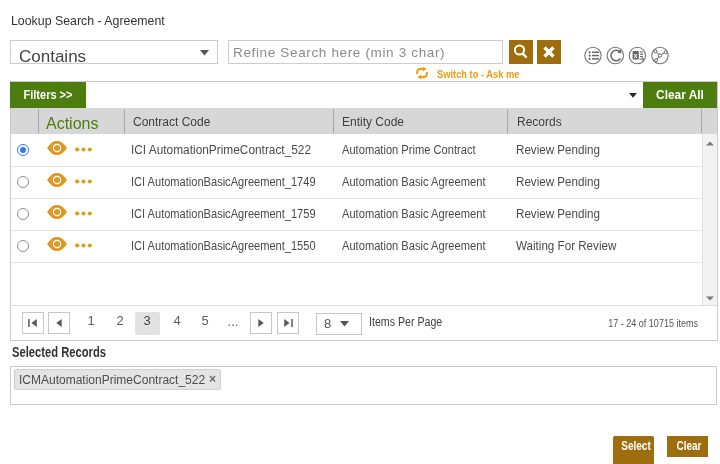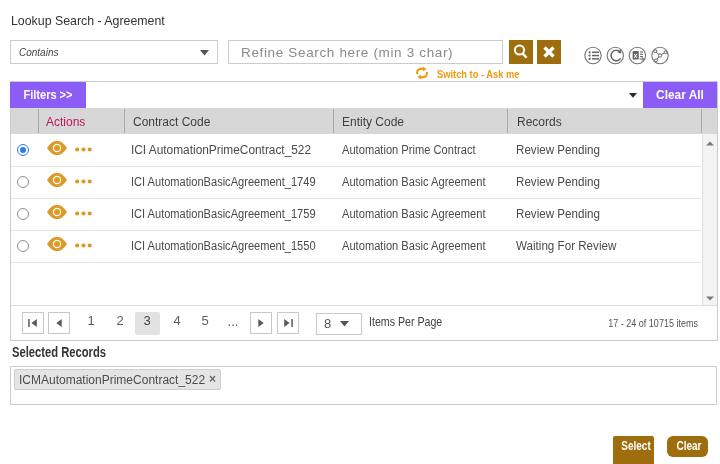--- a/index.html
+++ b/index.html
@@ -1,35 +1,35 @@
 <!DOCTYPE html>
 <html><head>
 <meta charset="utf-8">
 <style>
   * { margin:0; padding:0; box-sizing:border-box; }
   html,body { width:720px; height:464px; background:#fff; font-family:"Liberation Sans", sans-serif; overflow:hidden; position:relative; }
   .abs { position:absolute; }
   .gold { background:#9d6d0e; }
-  .green { background:#8b5cf6; }
+  .green { background:#4d7c0f; }
   .btxt { color:#fff; font-weight:bold; font-size:12.5px; text-align:center; }
 </style>
 </head>
 <body>
 
   <div class="abs" style="left:11px; top:13px; font-size:13px; color:#333; transform:scaleX(0.95); transform-origin:left;">Lookup Search - Agreement</div>
 
   <div class="abs" style="left:10px; top:40px; width:208px; height:24px; border:1px solid #ccc; background:#fff;">
-    <div class="abs" style="left:8px; top:6px; font-size:10px; color:#444;font-style:italic;">Contains</div>
+    <div class="abs" style="left:8px; top:6px; font-size:17px; color:#444;">Contains</div>
     <svg class="abs" style="right:8px; top:9px;" width="9" height="6">
       <path d="M0,0 L9,0 L4.5,5.5 Z" fill="#555"></path>
     </svg>
   </div>
 
   <div class="abs" style="left:228px; top:40px; width:275px; height:24px; border:1px solid #ccc; background:#fff;">
-    <div class="abs" style="left:4px; top:4px; font-size:13.5px; letter-spacing:0.65px; color:#8a8a8a;margin-left:8px;">Refine Search here (min 3 char)</div>
+    <div class="abs" style="left:4px; top:4px; font-size:13.5px; letter-spacing:0.65px; color:#8a8a8a;">Refine Search here (min 3 char)</div>
   </div>
 
   <div class="abs gold" style="left:509px; top:40px; width:24px; height:24px;">
     <svg width="24" height="24" viewBox="0 0 24 24">
       <circle cx="10.5" cy="10" r="4.6" fill="none" stroke="#fff" stroke-width="2"></circle>
       <line x1="13.8" y1="13.6" x2="17.6" y2="17.8" stroke="#fff" stroke-width="2.4"></line>
     </svg>
   </div>
 
   <div class="abs gold" style="left:537px; top:40px; width:24px; height:24px;">
@@ -104,21 +104,21 @@
   <div class="abs green btxt" style="left:643px; top:82px; width:74px; height:26px; line-height:26px;">
     <span style="display:block; transform:scaleX(0.95);">Clear All</span>
   </div>
 
   <div class="abs" style="left:11px; top:108px; width:706px; height:26px; background:#d7d7d7;"></div>
   <div class="abs" style="left:38px; top:109px; width:1px; height:24px; background:#a8a8a8;"></div>
   <div class="abs" style="left:124px; top:109px; width:1px; height:24px; background:#a8a8a8;"></div>
   <div class="abs" style="left:333px; top:109px; width:1px; height:24px; background:#a8a8a8;"></div>
   <div class="abs" style="left:507px; top:109px; width:1px; height:24px; background:#a8a8a8;"></div>
   <div class="abs" style="left:701px; top:109px; width:1px; height:24px; background:#a8a8a8;"></div>
-  <div class="abs" style="left:46px; top:115px; font-size:12px; color:#be185d;">Actions</div>
+  <div class="abs" style="left:46px; top:115px; font-size:16px; color:#4d7c0f;">Actions</div>
   <div class="abs" style="left:133px; top:115px; font-size:12px; color:#3f3f3f;">Contract Code</div>
   <div class="abs" style="left:342px; top:115px; font-size:12px; color:#3f3f3f;">Entity Code</div>
   <div class="abs" style="left:517px; top:115px; font-size:12px; color:#3f3f3f;">Records</div>
 
   <div id="rows">
     <div class="abs" style="left:11px; top:166px; width:690px; height:1px; background:#e4e4e4;"></div>
     <div class="abs" style="left:17px; top:144px; width:12px; height:12px; border-radius:50%; border:1.5px solid #2b7cf6; background:#fff;"></div>
     <div class="abs" style="left:20px; top:147px; width:6px; height:6px; border-radius:50%; background:#2b7cf6;"></div>
     <svg class="abs" style="left:47px; top:141px;" width="20" height="14" viewBox="0 0 20 14">
       <path d="M0,7 C3.5,1.8 6.5,0 10,0 C13.5,0 16.5,1.8 20,7 C16.5,12.2 13.5,14 10,14 C6.5,14 3.5,12.2 0,7 Z" fill="#dd9a26"></path>
@@ -229,15 +229,15 @@
   <div class="abs" style="left:12px; top:344px; font-size:14px; font-weight:bold; color:#333; transform:scaleX(0.8); transform-origin:left;">Selected Records</div>
   <div class="abs" style="left:10px; top:366px; width:707px; height:39px; border:1px solid #ccc; background:#fff;"></div>
   <div class="abs" style="left:14px; top:369px; width:207px; height:21px; background:#e4e4e4; border:1px solid #cfcfcf; border-radius:2px;">
     <span style="position:absolute; left:4px; top:3px; font-size:12.5px; color:#4d4d4d; transform:scaleX(0.96); transform-origin:left;">ICMAutomationPrimeContract_522</span>
     <span style="position:absolute; right:4px; top:2px; font-size:12px; color:#666; font-weight:bold;">×</span>
   </div>
 
   <div class="abs gold btxt" style="left:613px; top:436px; width:41px; height:38px; line-height:21px; border-radius:2px;">
     <span style="display:block; transform:translateX(2.5px) scaleX(0.8);">Select</span>
   </div>
-  <div class="abs gold btxt" style="left:667px; top:436px; width:41px; height:21px; line-height:21px; border-radius:6px;">
+  <div class="abs gold btxt" style="left:667px; top:436px; width:41px; height:21px; line-height:21px; border-radius:0;">
     <span style="display:block; transform:translateX(1.5px) scaleX(0.8);">Clear</span>
   </div>
 
 </body></html>

